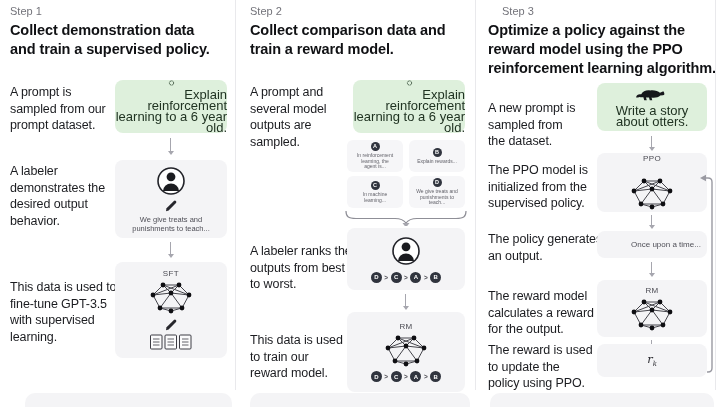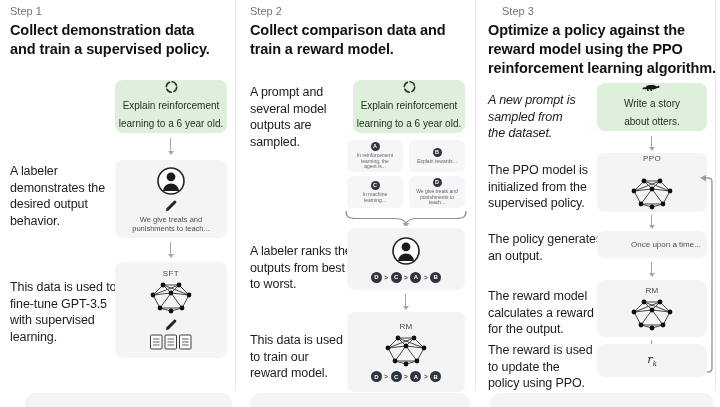--- a/index.html
+++ b/index.html
@@ -4,21 +4,21 @@
 <style>
   html,body{margin:0;padding:0;background:#ffffff;}
   .canvas{position:relative;width:720px;height:407px;background:#ffffff;overflow:hidden;
           font-family:"Liberation Sans",sans-serif;-webkit-font-smoothing:antialiased;}
   .abs{position:absolute;}
   .divider{position:absolute;top:0;width:1px;height:390px;background:#e9e9ec;}
   .step-label{font-size:11px;color:#73737a;}
   .title{font-size:14.5px;line-height:19px;font-weight:bold;color:#101114;white-space:pre-line;letter-spacing:-0.1px;}
   .cap{font-size:12.5px;line-height:16.5px;color:#1b1c20;white-space:pre-line;letter-spacing:-0.1px;}
   .gbox{background:#def0dc;border-radius:8px;display:flex;flex-direction:column;align-items:center;justify-content:center;gap:3px;}
-  .gbox-text{font-size:10px;line-height:18px;color:#203322;text-align:center;white-space:pre-line;}
+  .gbox-text{font-size:13px;line-height:11px;color:#203322;text-align:right;white-space:pre-line;}
   .xbox{background:#f4f4f6;border-radius:8px;display:flex;flex-direction:column;align-items:center;justify-content:center;gap:3px;}
   .xbox-label{font-size:8px;color:#4a4a52;letter-spacing:0.4px;}
   .xbox-text{font-size:7.5px;line-height:9px;color:#4f4f57;text-align:center;white-space:pre-line;}
   .mini{background:#f6f6f8;border-radius:6px;display:flex;flex-direction:column;align-items:center;justify-content:center;gap:2px;}
   .mini-text{font-size:5px;line-height:5.8px;color:#62626a;text-align:center;white-space:pre-line;}
   .tag{width:9px;height:9px;border-radius:50%;background:#30343e;color:#ffffff;font-size:5.5px;font-weight:bold;
        display:flex;align-items:center;justify-content:center;flex:none;}
   .rank{display:flex;align-items:center;gap:2.5px;}
   .rank .tag{width:11px;height:11px;font-size:6px;}
   .rank-sep{font-size:6.5px;color:#55555c;font-weight:bold;}
@@ -35,20 +35,23 @@
 <div class="canvas">
 
   <div class="divider" style="left:235px;"></div>
   <div class="divider" style="left:475px;"></div>
   <div class="divider" style="left:715px;"></div>
 
   <div class="abs step-label" style="left:10px;top:5px;">Step 1</div>
   <div class="abs title" style="left:10px;top:21px;">Collect demonstration data
 and train a supervised policy.</div>
 
+  <div class="abs cap" style="left:10px;top:84px;">A prompt is
+sampled from our
+prompt dataset.</div>
   <div class="abs gbox" style="left:115px;top:80px;width:112px;height:53px;">
     <svg width="17" height="17" viewBox="0 0 17 17">
       <circle cx="8.5" cy="8.5" r="6.3" fill="none" stroke="#1e3822" stroke-width="1.9" stroke-dasharray="6.6 3.3" stroke-linecap="round"></circle>
     </svg>
     <div class="gbox-text">Explain reinforcement
 learning to a 6 year old.</div>
   </div>
 
   <div class="abs varrow" style="left:166px;top:138px;">
     <div class="stem" style="height:13px;"></div>
@@ -252,21 +255,21 @@
       <span class="rank-sep">&gt;</span>
       <span class="tag">B</span>
     </div>
   </div>
 
   <div class="abs step-label" style="left:488px;top:5px;margin-left:14px;">Step 3</div>
   <div class="abs title" style="left:488px;top:21px;">Optimize a policy against the
 reward model using the PPO
 reinforcement learning algorithm.</div>
 
-  <div class="abs cap" style="left:488px;top:92px;font-style:italic;">A new prompt is
+  <div class="abs cap" style="left:488px;top:100px;">A new prompt is
 sampled from
 the dataset.</div>
   <div class="abs gbox" style="left:597px;top:83px;width:110px;height:48px;">
     <svg width="34" height="15" viewBox="0 0 36 16">
       <path fill="#17181c" d="M1 11 C1.5 8 4 7.2 6.5 7.8 C8 4.5 12 3 16 3.6 C20 3 24.5 4 26.5 6.2 L29.5 4.8 C30.8 4.4 31.4 5.4 30.6 6.2 C31.8 7 31.4 8.8 29.6 8.9 L26.8 9 C25 11 21 11.8 17.5 11.2 L18.3 14 L15.6 14 L14.8 11.2 L11.6 11.2 L12.4 14 L9.7 14 L8.8 10.9 C7.5 11.1 5.8 11.1 4.6 10.6 C3.2 11.2 1.6 11.6 1 11 Z"></path>
     </svg>
     <div class="gbox-text">Write a story
 about otters.</div>
   </div>
 

